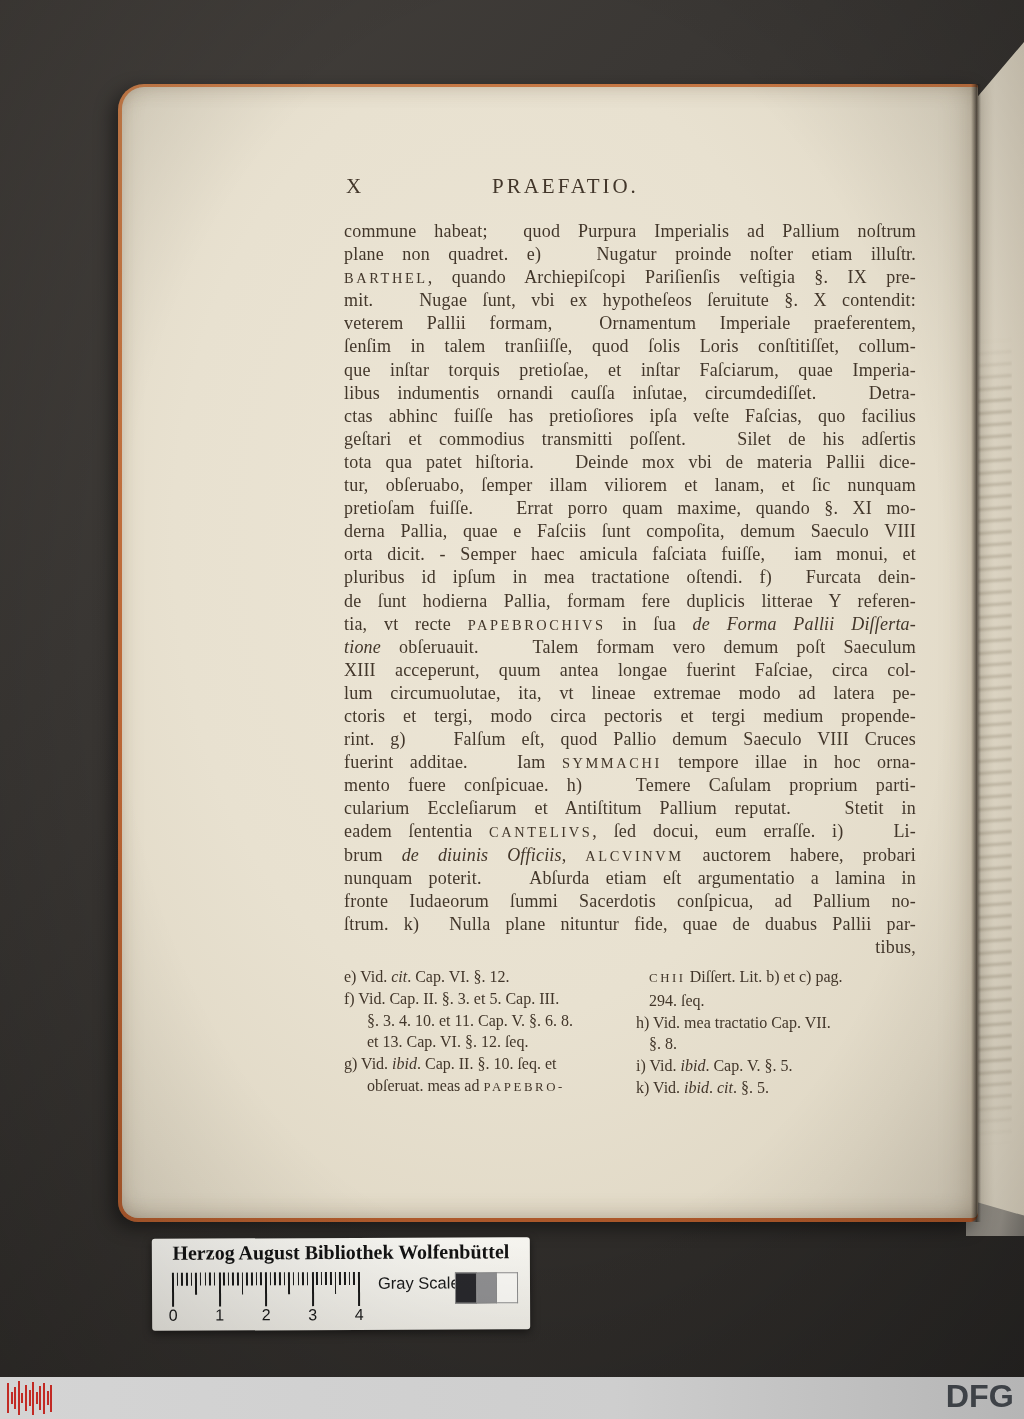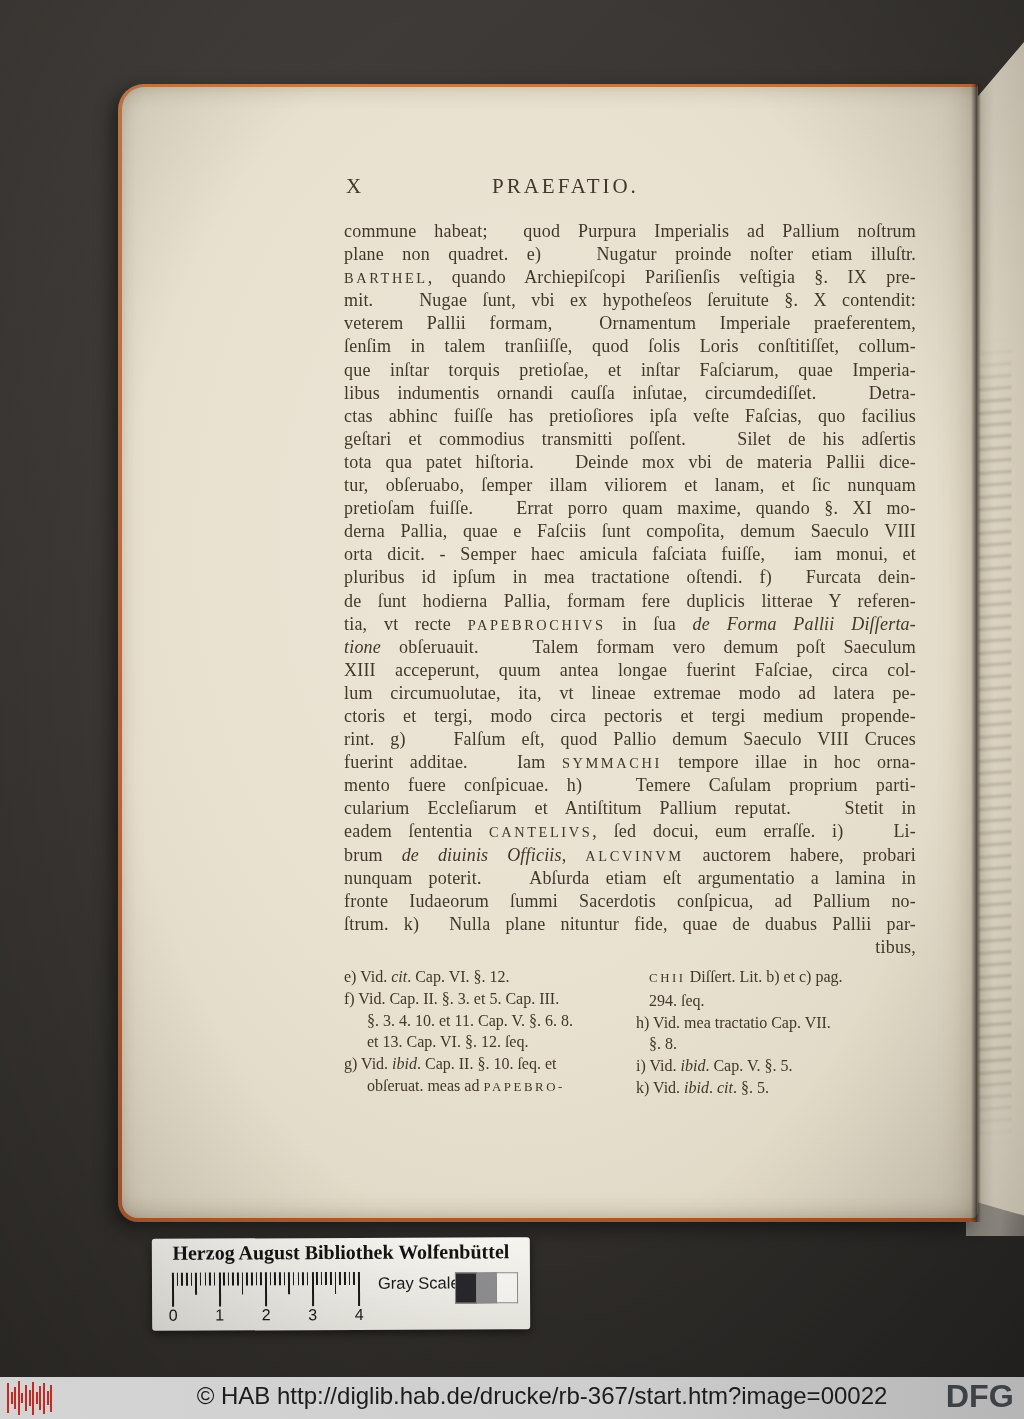--- a/index.html
+++ b/index.html
@@ -221,17 +221,16 @@
         <div class="bc" style="height: 10px; margin-top: 12px; background: rgb(194, 42, 36);"></div>
         <div class="bc" style="height: 26px; margin-top: 4px; background: rgb(194, 42, 36);"></div>
         <div class="bc" style="height: 16px; margin-top: 9px; background: rgb(194, 42, 36);"></div>
         <div class="bc" style="height: 33px; margin-top: 0.5px; background: rgb(194, 42, 36);"></div>
         <div class="bc" style="height: 12px; margin-top: 11px; background: rgb(194, 42, 36);"></div>
         <div class="bc" style="height: 24px; margin-top: 5px; background: rgb(194, 42, 36);"></div>
         <div class="bc" style="height: 31px; margin-top: 1.5px; background: rgb(194, 42, 36);"></div>
         <div class="bc" style="height: 14px; margin-top: 10px; background: rgb(194, 42, 36);"></div>
         <div class="bc" style="height: 27px; margin-top: 3.5px; background: rgb(194, 42, 36);"></div>
       </div>
-    <div class="footer-url">© HAB http://diglib.hab.de/drucke/rb-367/start.htm?image=00022</div>
     <div class="dfg">DFG</div>
   </div>
 
 </div>
 
 </body></html>

